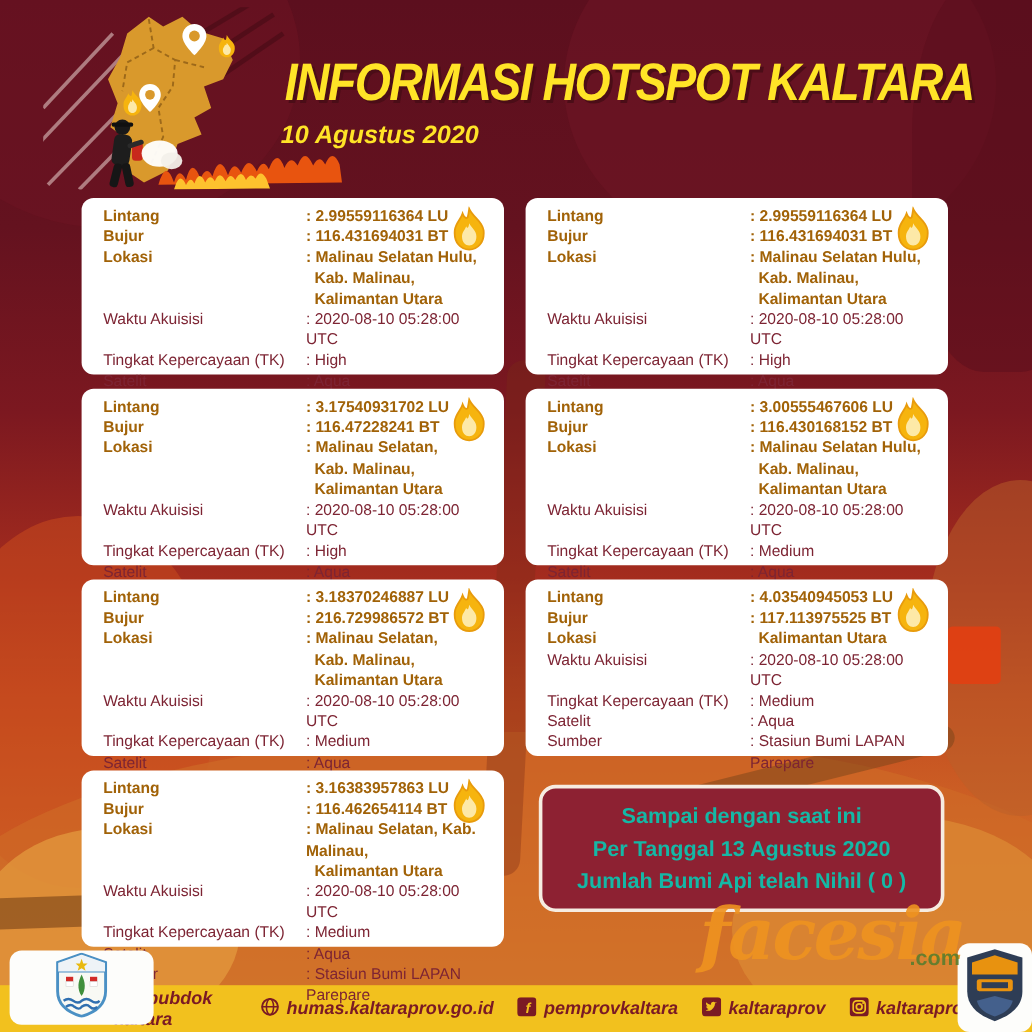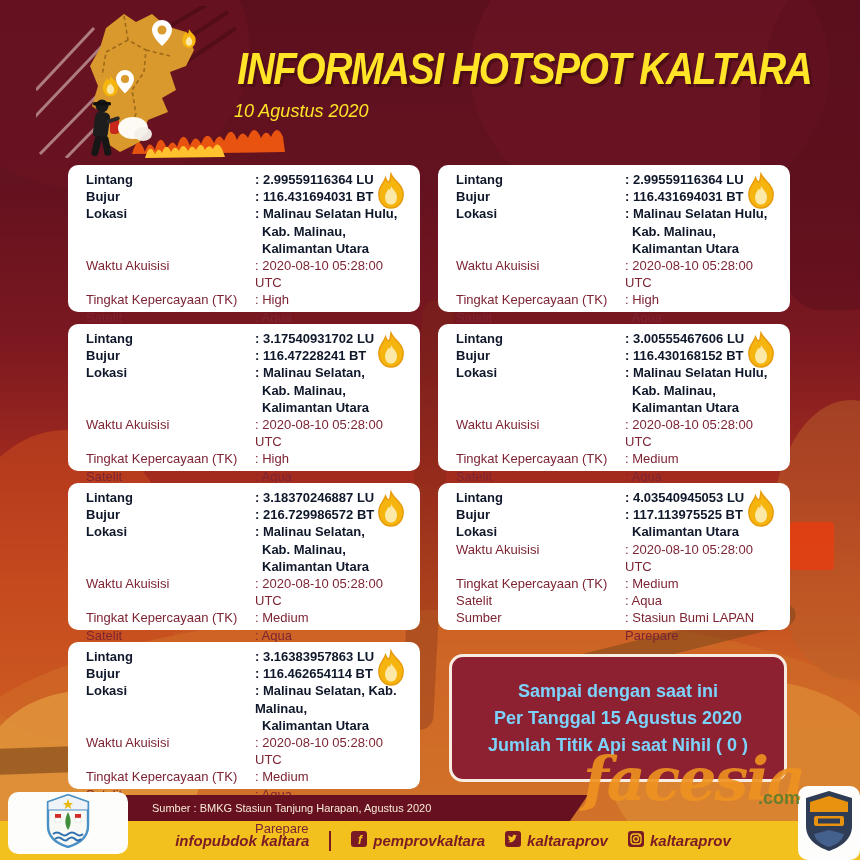--- a/index.html
+++ b/index.html
@@ -11,42 +11,42 @@
   .blob{position:absolute;border-radius:50%;z-index:0;}
   .streak{position:absolute;border-radius:14px;z-index:0;}
   
   .title{
     position:absolute;left:200px;top:44px;width:620px;text-align:center;z-index:1;
     font-size:44px;font-weight:bold;font-style:italic;letter-spacing:-1.5px;white-space:nowrap;
     color:#FFE427;text-shadow:3px 3px 0 #4b0d17;transform:scaleX(.88);transform-origin:center;
   }
   .date{
     position:absolute;left:234px;top:101px;z-index:1;
-    font-size:18px;font-weight:normal;font-style:italic;color:#FFE427;
+    font-size:21px;font-weight:bold;font-style:italic;color:#FFE427;
   }
   .headerart{position:absolute;left:36px;top:6px;z-index:1;}
   
   .card{
     position:absolute;width:352px;height:147px;background:#ffffff;border-radius:10px;
     padding:6px 14px 0 18px;box-sizing:border-box;z-index:2;
     color:#7d2433;font-size:13px;line-height:17.2px;
   }
   .card .fire{position:absolute;top:7px;right:9px;}
   .row{display:flex;}
   .row .lbl{width:169px;flex-shrink:0;}
   .row .val{flex:1;}
-  .row.b{font-weight:bold;color:#0f172a;}
+  .row.b{font-weight:bold;color:#a16207;}
   .val .l1,.val .l2{display:block;}
   .val .cont{padding-left:7px;}
   
   .summary{
-    position:absolute;left:449px;top:654px;width:338px;height:128px;z-index:2;
+    position:absolute;left:449px;top:654px;width:338px;height:106px;z-index:2;
     background:#8d2132;border:3px solid #f6ece1;border-radius:14px;box-sizing:border-box;
     display:flex;flex-direction:column;justify-content:center;align-items:center;
-    color:#7dd3fc;font-size:18px;font-weight:bold;line-height:27px;text-align:center;
+    color:#14b8a6;font-size:18px;font-weight:bold;line-height:27px;text-align:center;
   }
   
   .srcbar{
     position:absolute;left:126px;top:795px;width:462px;height:26px;z-index:2;
     background:#671120;clip-path:polygon(0 0,100% 0,calc(100% - 18px) 100%,0 100%);
     color:#f6ead8;font-size:11px;line-height:26px;padding-left:26px;box-sizing:border-box;
   }
   .yellowbar{
     position:absolute;left:0;top:821px;width:860px;height:39px;background:#F2C11E;z-index:1;
   }
@@ -411,32 +411,41 @@
         </div>
       <div class="row">
           <span class="lbl">Sumber</span>
           <span class="val">: Stasiun Bumi LAPAN Parepare</span>
         </div>
     </div>
     </div>
 
   <div class="summary">
     <div>Sampai dengan saat ini</div>
-    <div>Per Tanggal 15 Agustus 2020</div>
-    <div><span>Jumlah Titik Api saat </span><span style="font-weight:700;">Nihil ( 0 )</span></div>
+    <div>Per Tanggal 13 Agustus 2020</div>
+    <div><span>Jumlah Bumi Api telah </span><span style="font-weight:700;">Nihil ( 0 )</span></div>
   </div>
 
-  <div class="srcbar">Sumber : BMKG Stasiun Tanjung Harapan, Agustus 2020</div>
   <div class="yellowbar"></div>
 
   <div class="social">
     <div class="item">
       <span>infopubdok kaltara</span>
     </div>
     <div class="sep"></div>
+    <div class="item">
+      <span>
+        <svg width="16" height="16" viewBox="0 0 16 16">
+            <circle cx="8" cy="8" r="6.6" fill="none" stroke="#7a1a24" stroke-width="1.6"></circle>
+            <ellipse cx="8" cy="8" rx="3" ry="6.6" fill="none" stroke="#7a1a24" stroke-width="1.3"></ellipse>
+            <line x1="1.4" y1="8" x2="14.6" y2="8" stroke="#7a1a24" stroke-width="1.3"></line>
+          </svg>
+      </span>
+      <span>humas.kaltaraprov.go.id</span>
+    </div>
     <div class="item">
       <span>
         <svg width="16" height="16" viewBox="0 0 16 16">
             <rect x="0" y="0" width="16" height="16" rx="3" fill="#7a1a24"></rect>
             <text x="9" y="13" font-size="12" font-family="Liberation Sans,sans-serif" font-weight="bold" fill="#F2C11E" text-anchor="middle">f</text>
           </svg>
       </span>
       <span>pemprovkaltara</span>
     </div>
     <div class="item">

